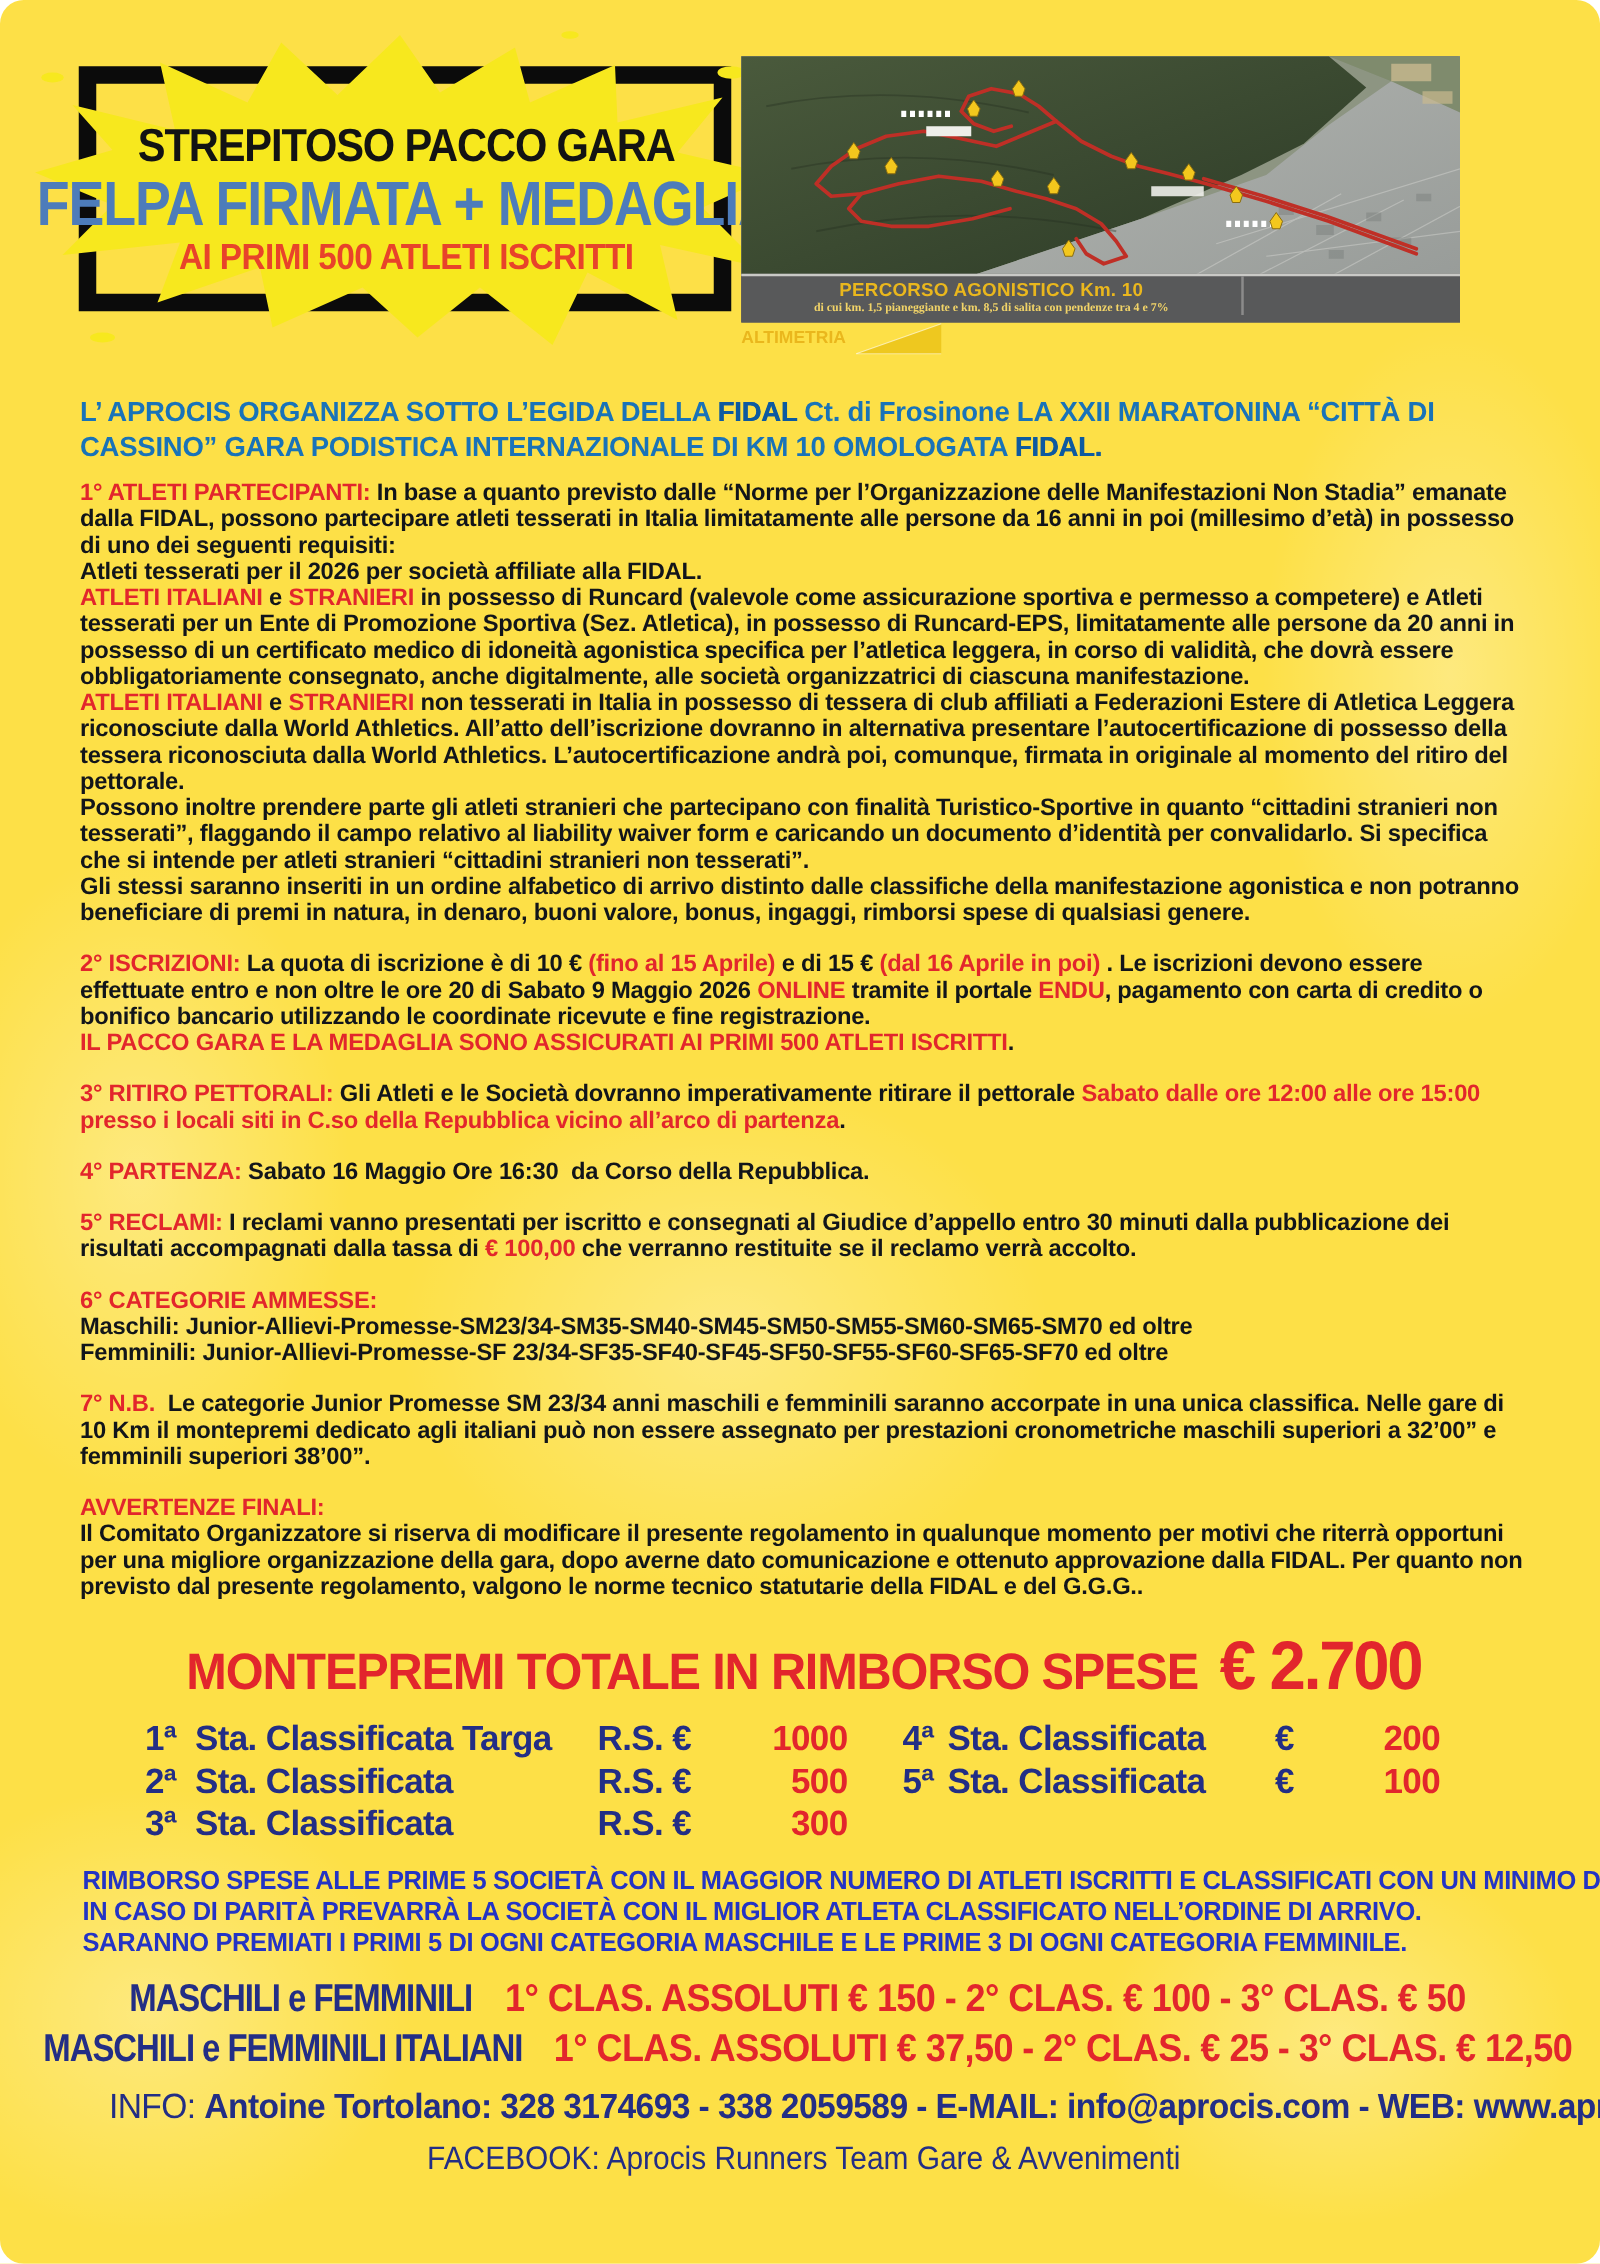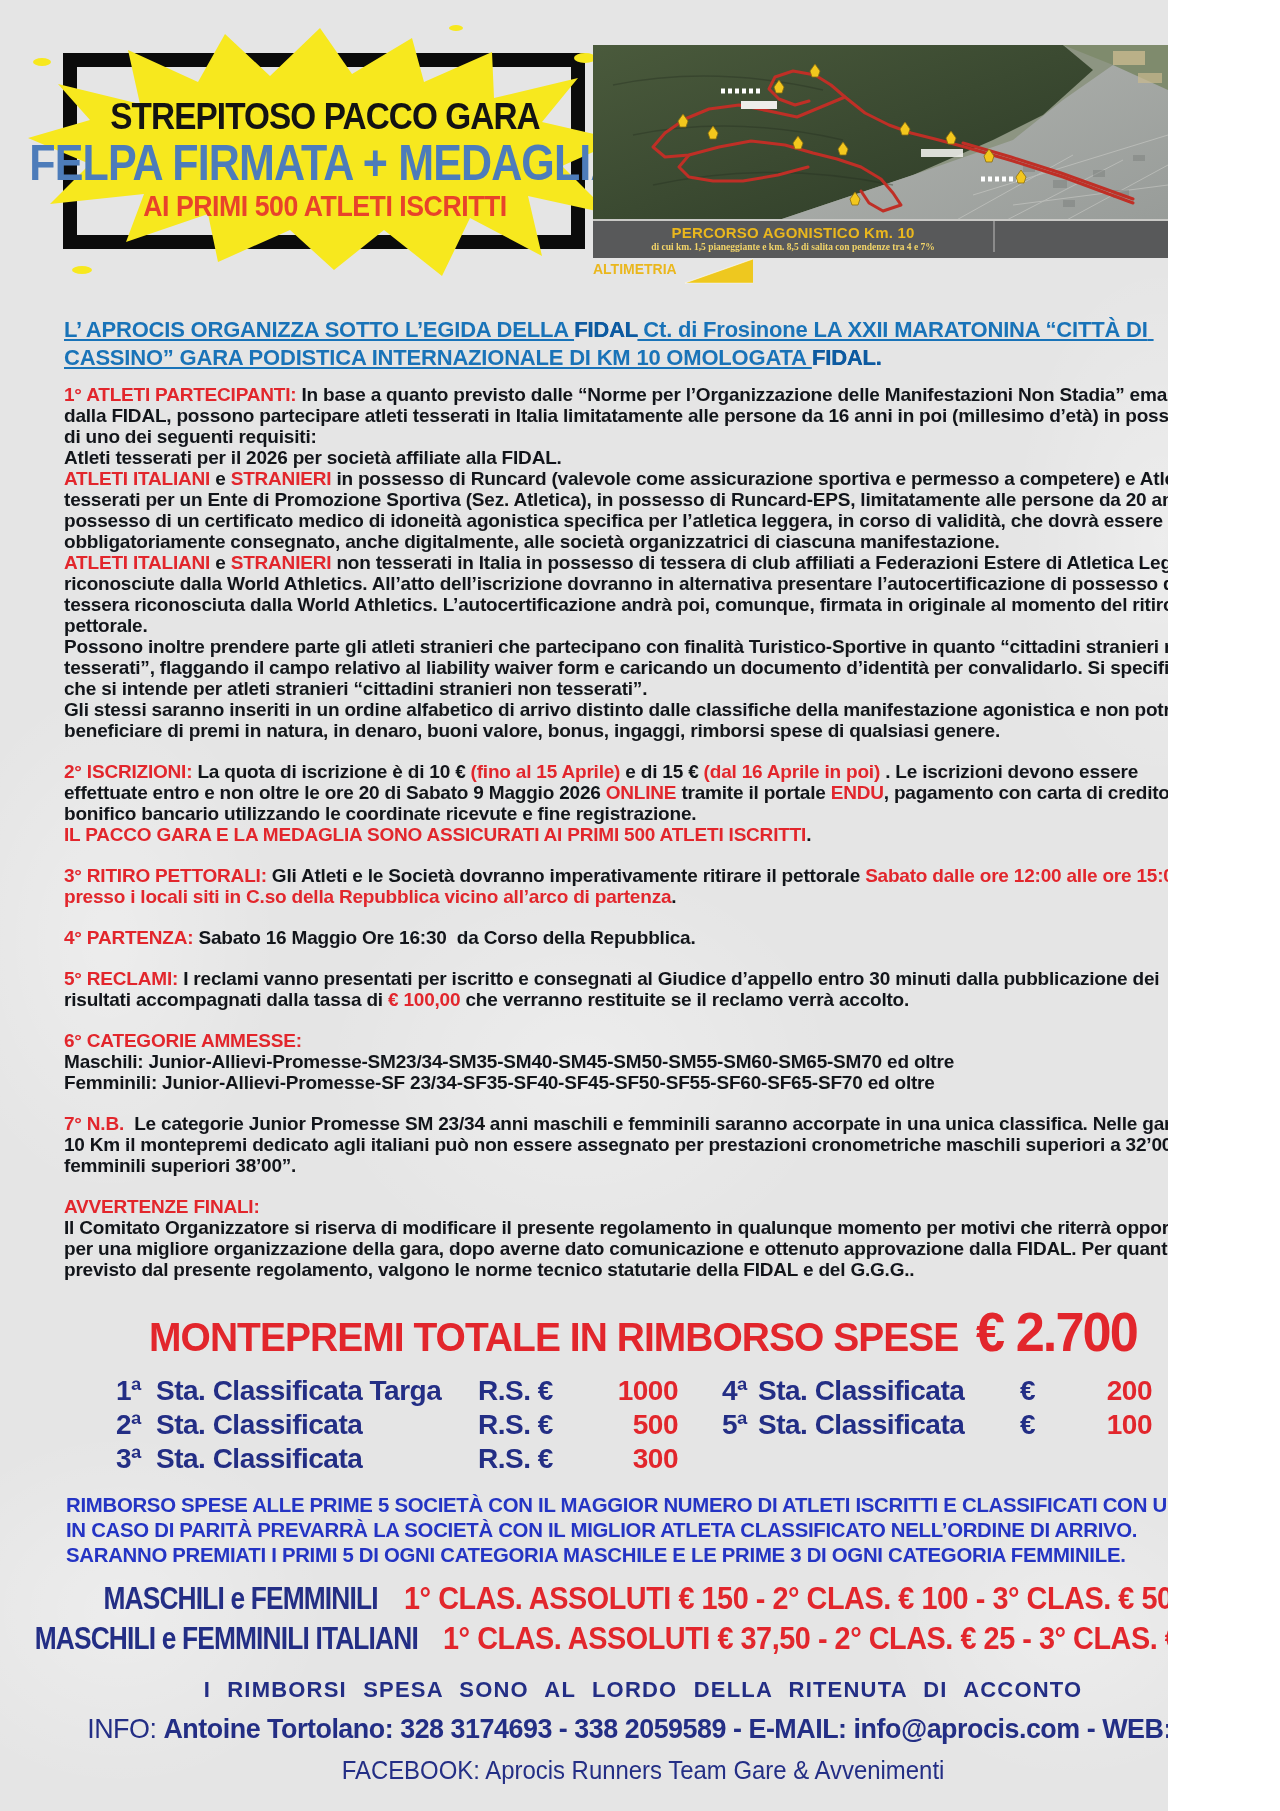--- a/index.html
+++ b/index.html
@@ -1,19 +1,20 @@
 <!DOCTYPE html>
 <html><head>
 <meta charset="utf-8">
 <style>
   html,body{margin:0;padding:0;}
   .page{
-    position:relative; width:1168px; height:1811px; overflow:hidden;
-    background:#e5e5e5;
+    position:relative; width:1280px; height:1811px; overflow:hidden;
+    background:#fde047;
     font-family:"Liberation Sans", sans-serif;
+    border-radius:19px;
   }
   
   .wm{position:absolute; border-radius:50%; pointer-events:none;
       background:radial-gradient(closest-side, rgba(255,255,255,0.30), rgba(255,255,255,0)); }
 
   
   .banner{position:absolute; left:20px; top:20px; width:610px; height:260px;}
   .banner-frame{position:absolute; left:43px; top:33px; width:494px; height:168px;
     border:14px solid #0b0b0b;}
   .splash-svg{position:absolute; left:0; top:0;}
@@ -35,21 +36,21 @@
   .alt-wedge{display:block;}
 
   
   .content{position:absolute; left:64px; top:316px; width:1158px;}
   .intro{font-size:22px; line-height:28px; font-weight:700; margin:0 0 12px 0;
     white-space:pre-wrap; letter-spacing:-0.2px;}
   .para{font-size:19px; line-height:21px; font-weight:700; margin:0 0 20px 0;
     white-space:pre-wrap; letter-spacing:-0.2px;}
   .c-black{color:#12151a;}
   .c-red{color:#e2262c;}
-  .c-blue{color:#1973b8;text-decoration:underline;}
+  .c-blue{color:#1973b8;}
   .c-blueb{color:#0d5aa0; text-shadow:0.4px 0 0 #0d5aa0;}
 
   
   .mp-title{text-align:center; margin:2px 0 10px 0; transform:scaleX(0.95); transform-origin:center;
     white-space:nowrap;}
   .mp-title-text{color:#e2262c; font-size:41px; font-weight:700; letter-spacing:-1px;}
   .mp-total{color:#e2262c; font-size:55px; font-weight:700; letter-spacing:-2px; margin-left:14px;}
   .prize-wrap{display:flex; gap:44px; margin-left:52px;}
   .pt-row{display:grid; line-height:34px; font-size:28px; font-weight:700; letter-spacing:-0.5px;}
   .pt-left .pt-row{grid-template-columns:40px 322px 96px 104px;}
@@ -258,21 +259,20 @@
         <div class="as-row">
           <span class="as-label">MASCHILI e FEMMINILI</span>
           <span class="as-value">1° CLAS. ASSOLUTI € 150 - 2° CLAS. € 100 - 3° CLAS. € 50</span>
         </div>
         <div class="as-row">
           <span class="as-label">MASCHILI e FEMMINILI ITALIANI</span>
           <span class="as-value">1° CLAS. ASSOLUTI € 37,50 - 2° CLAS. € 25 - 3° CLAS. € 12,50</span>
         </div>
       </div>
 
-    <div class="gross">I RIMBORSI SPESA SONO AL LORDO DELLA RITENUTA DI ACCONTO</div>
 
     <div class="info">
       <span class="info-label">INFO:</span>
       <span class="info-value">Antoine Tortolano: 328 3174693 - 338 2059589 - E-MAIL: info@aprocis.com - WEB: www.aprocis.com</span>
     </div>
 
     <div class="fb">FACEBOOK: Aprocis Runners Team Gare &amp; Avvenimenti</div>
 
   </div>
 </div>

